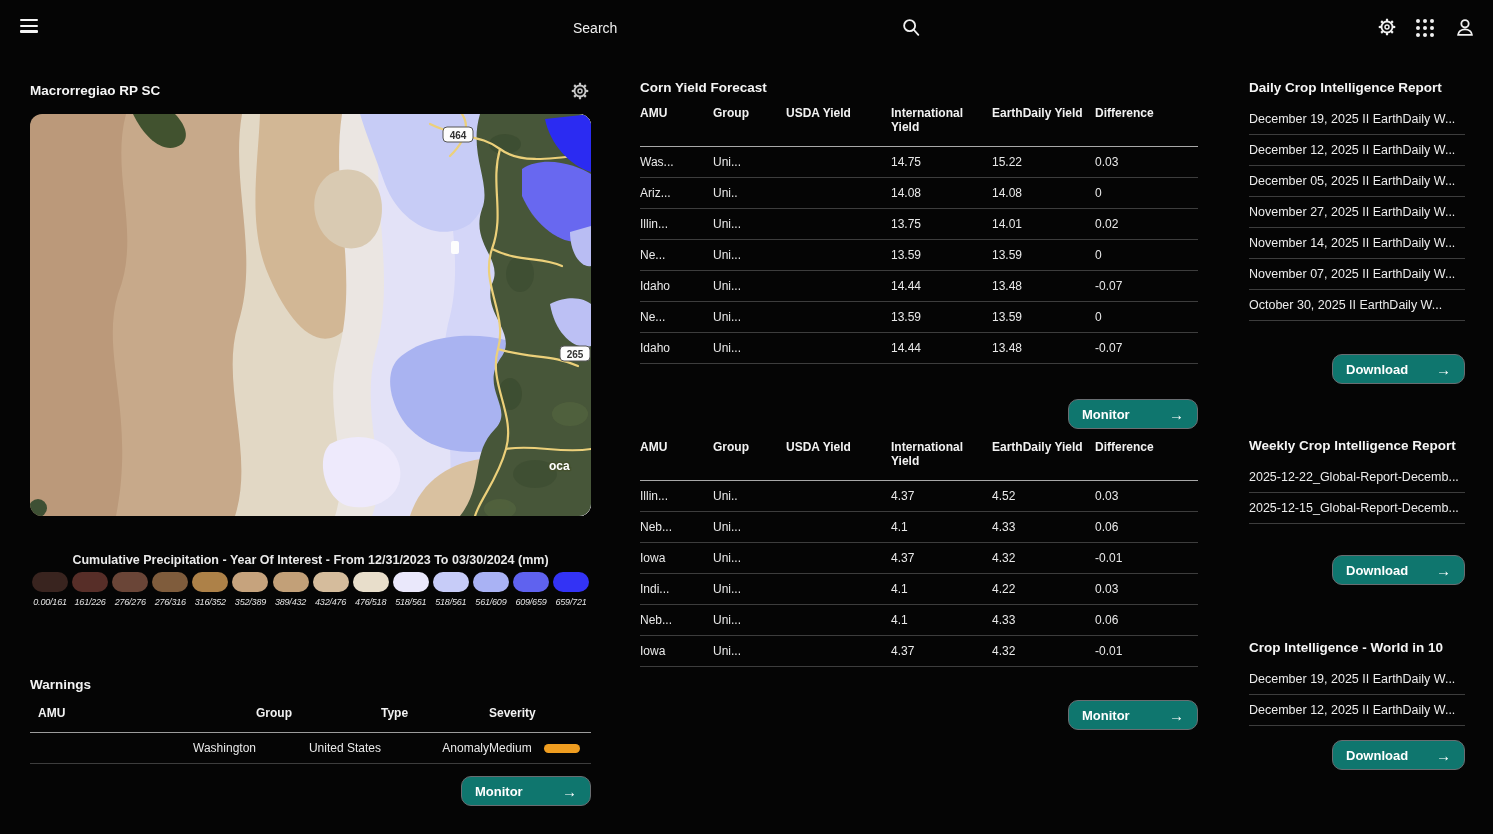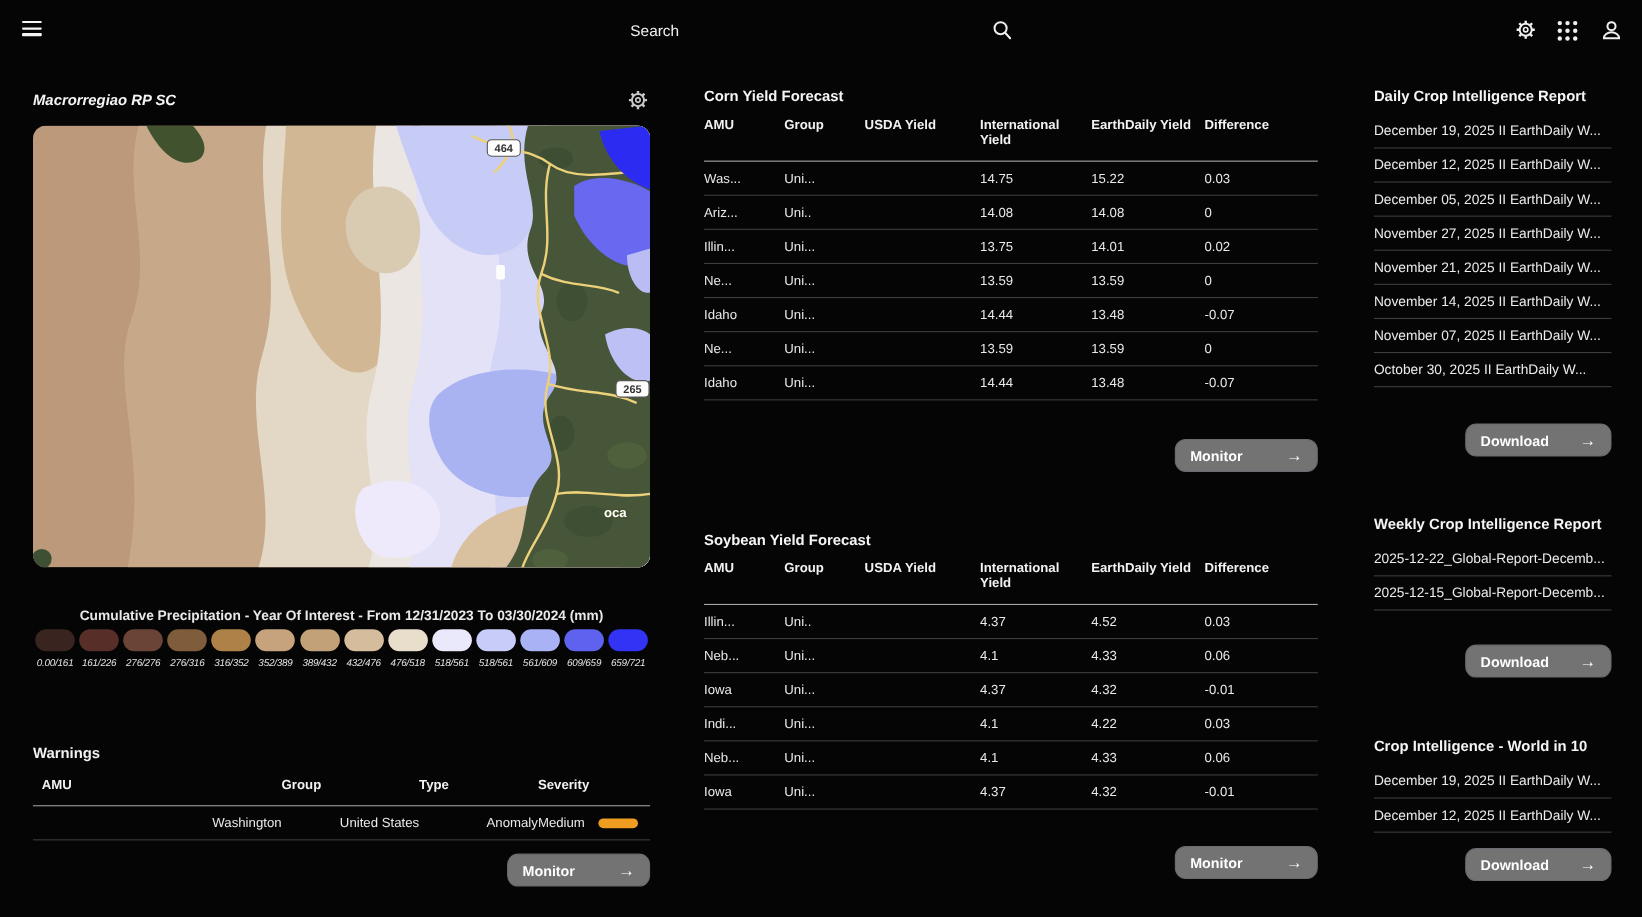--- a/index.html
+++ b/index.html
@@ -15,40 +15,40 @@
   .dots-grid { display:grid; grid-template-columns:repeat(3,5px); grid-template-rows:repeat(3,5px); gap:2.2px; padding-top:1px; }
   .dots-grid span { width:4px; height:4px; background:#f0f0f0; border-radius:50%; }
 
   
   .panel { position:absolute; top:80px; }
   .left-panel  { left:30px;  width:561px; }
   .mid-panel   { left:640px; width:558px; }
   .right-panel { left:1249px; width:216px; }
 
   .panel-title { font-size:13.5px; font-weight:bold; color:#f5f5f5; }
-  .lp-head { display:flex; justify-content:space-between; align-items:center; height:21px;font-style:italic; }
+  .lp-head { display:flex; justify-content:space-between; align-items:center; height:21px; }
 
   .map-wrap { margin-top:13px; width:561px; height:402px; border-radius:12px; overflow:hidden; cursor:grab; }
 
   .legend-title { margin-top:37px; text-align:center; font-size:12.5px; font-weight:bold; color:#e9e9e9; }
   .legend-row { margin-top:5px; display:flex; }
   .lg-item { flex:1; text-align:center; }
   .sw { display:block; width:36px; height:20px; border-radius:10px; margin:0 auto; }
   .lg-lb { display:block; font-size:9px; color:#e4e4e4; margin-top:5px; letter-spacing:-0.2px;font-style:italic; }
 
   .warn-title { margin-top:70px; font-size:13.5px; font-weight:bold; }
   .warn-head { margin-top:14px; display:grid; grid-template-columns:218px 125px 108px 1fr;
                padding:0 0 12px 8px; font-size:12px; font-weight:bold; border-bottom:1px solid #9c9c9c; }
   .warn-row  { display:grid; grid-template-columns:218px 125px 108px 1fr; padding-left:8px;
                height:31px; align-items:center; font-size:12px; border-bottom:1px solid #3d3d3d; color:#e9e9e9;text-align:right; }
   .sev-cell { display:flex; align-items:center; gap:12px; }
   .sev-pill { width:36px; height:9px; border-radius:5px; }
 
   .btn { display:flex; justify-content:space-between; align-items:center; margin-left:auto;
-         width:130px; height:30px; padding:0 13px; background:#737373; border:1.5px solid #696d71;
+         width:130px; height:30px; padding:0 13px; background:#0f766e; border:1.5px solid #696d71;
          border-radius:10px; color:#fff; font-weight:bold; font-size:13px; cursor:pointer; }
   .btn .arr { font-size:15px; font-weight:normal; }
   .btn.dl { width:133px; }
   .btn-row-warn { margin-top:12px; }
   .btn-row-mid { margin-top:35px; }
 
   
   .grid-head { margin-top:11px; display:grid; grid-template-columns:73px 73px 105px 101px 103px 1fr;
                padding-bottom:12px; font-size:12px; font-weight:bold; border-bottom:1px solid #a8a8a8; }
   .grid-row  { display:grid; grid-template-columns:73px 73px 105px 101px 103px 1fr;
@@ -343,21 +343,20 @@
       <div>13.48</div>
       <div>-0.07</div>
     </div>
   <div class="btn-row-mid">
     <div class="btn">
       <span>Monitor</span>
         <span class="arr">→</span>
     </div>
   </div>
 
-  <div class="panel-title sec2-title">Soybean Yield Forecast</div>
   <div class="grid-head">
     <div>AMU</div>
       <div>Group</div>
       <div>USDA Yield</div>
     <div>International Yield</div>
       <div>EarthDaily Yield</div>
       <div>Difference</div>
   </div>
   <div class="grid-row">
       <div>Illin...</div>
@@ -415,21 +414,20 @@
   </div>
 </div>
 
 <div class="panel right-panel">
   <div class="panel-title">Daily Crop Intelligence Report</div>
   <div class="rep-list">
     <div class="rep-item">December 19, 2025 II EarthDaily W...</div>
     <div class="rep-item">December 12, 2025 II EarthDaily W...</div>
     <div class="rep-item">December 05, 2025 II EarthDaily W...</div>
     <div class="rep-item">November 27, 2025 II EarthDaily W...</div>
-    <div class="rep-item">November 21, 2025 II EarthDaily W...</div>
     <div class="rep-item">November 14, 2025 II EarthDaily W...</div>
     <div class="rep-item">November 07, 2025 II EarthDaily W...</div>
     <div class="rep-item">October 30, 2025 II EarthDaily W...</div>
   </div>
   <div class="btn-row-dl1">
     <div class="btn dl">
       <span>Download</span>
         <span class="arr">→</span>
     </div>
   </div>

